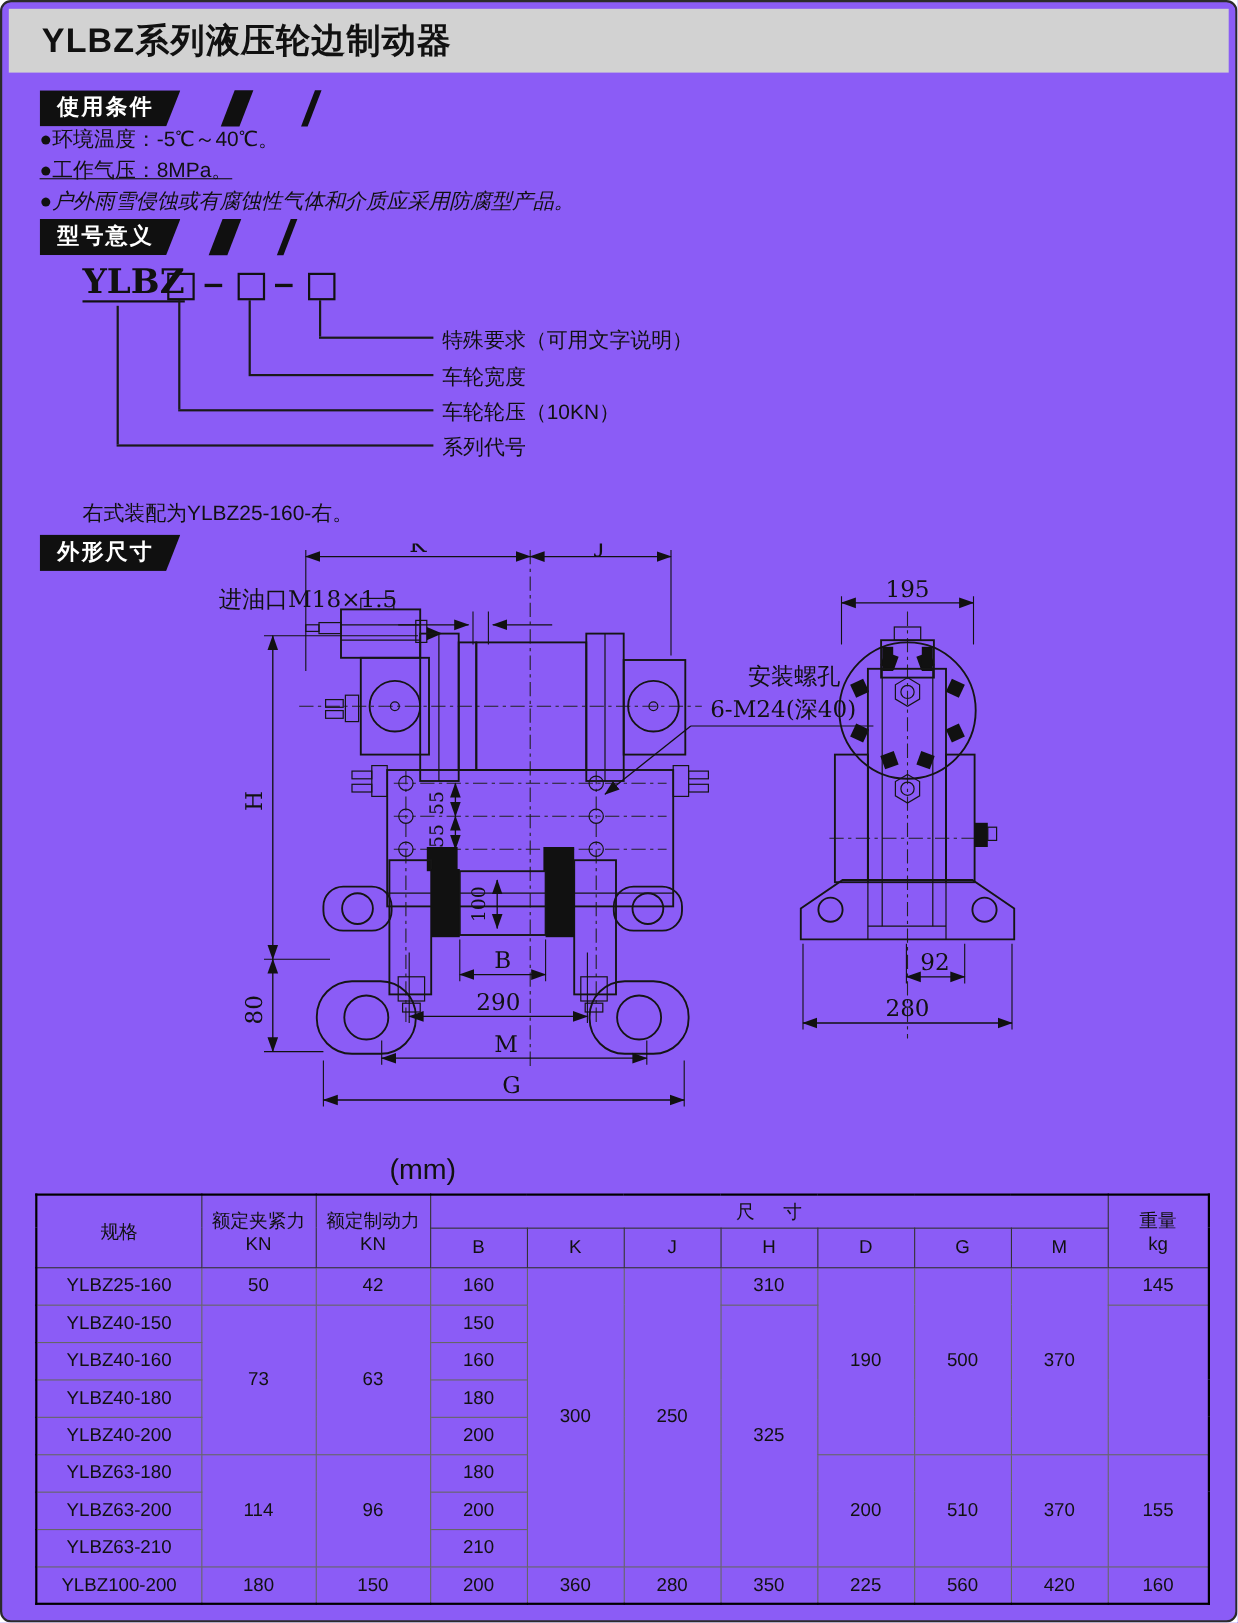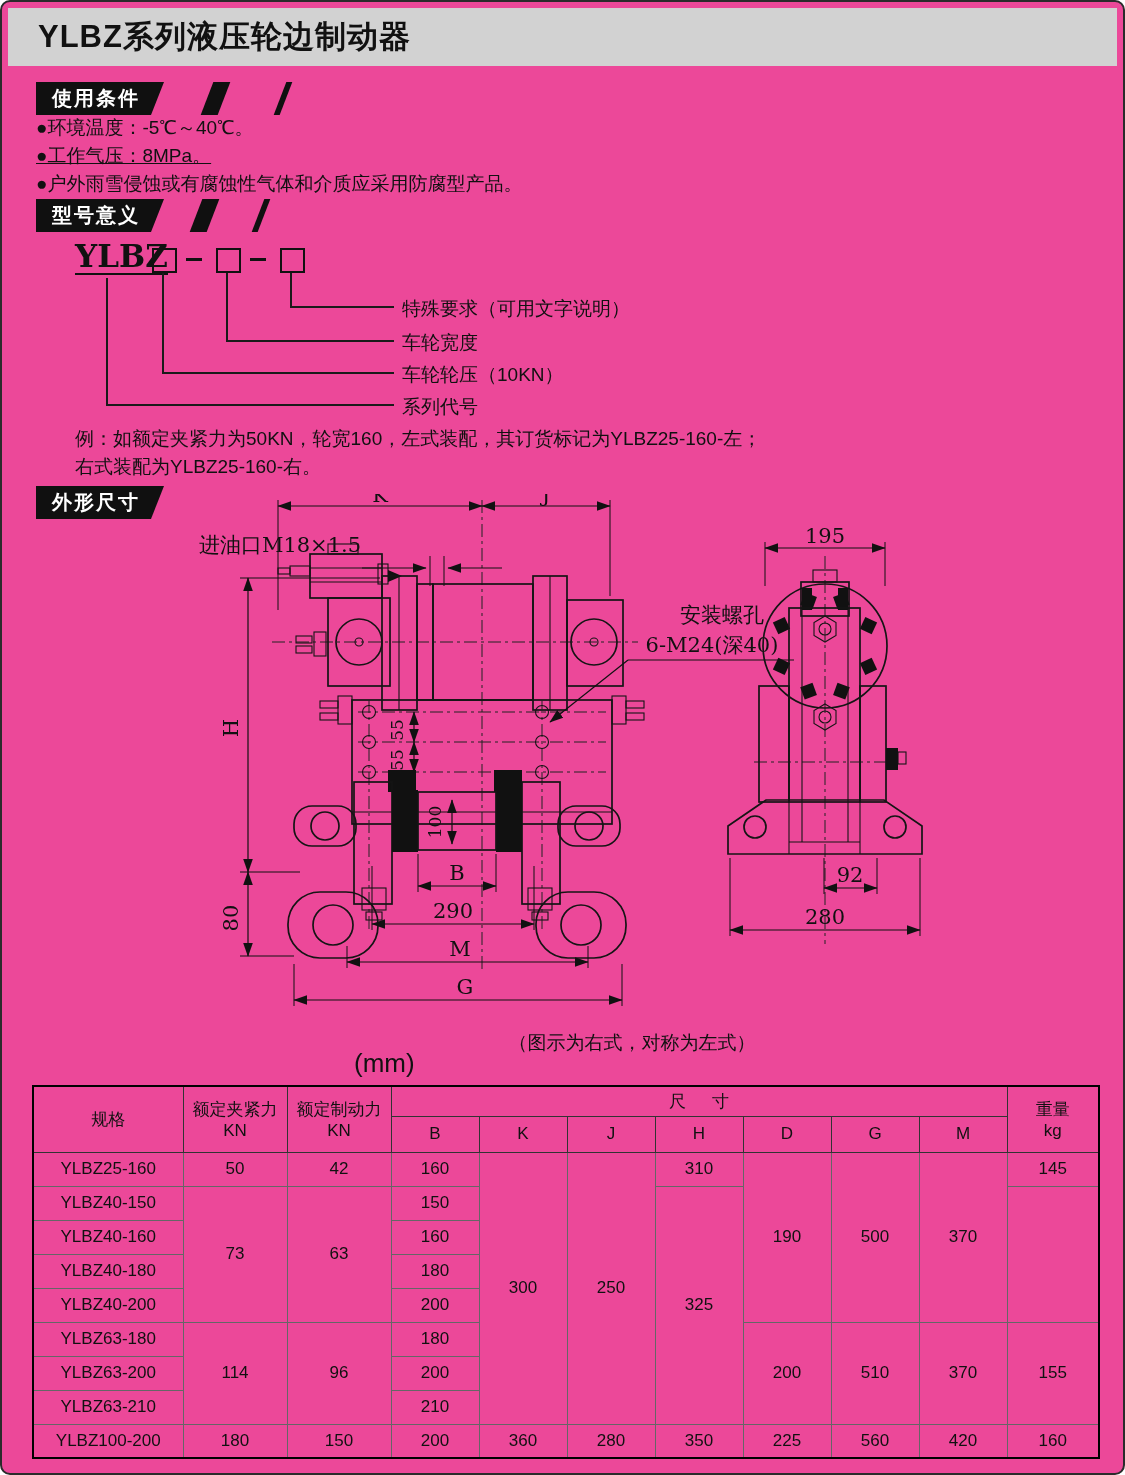--- a/index.html
+++ b/index.html
@@ -1,16 +1,16 @@
 <!DOCTYPE html>
 <html><head>
 <meta charset="utf-8">
 <style>
   html,body{margin:0;padding:0;background:#fff;}
-  .page{position:relative;width:1121px;height:1471px;border:2px solid #2b2b2b;border-radius:10px;background:#ec4899;overflow:hidden;font-family:"Liberation Sans",sans-serif;color:#111;}
+  .page{position:relative;width:1121px;height:1471px;border:2px solid #2b2b2b;border-radius:10px;background:#8b5cf6;overflow:hidden;font-family:"Liberation Sans",sans-serif;color:#111;}
   .titlebar{position:absolute;top:6px;left:6px;right:6px;height:58px;background:#d2d2d2;}
   .titlebar h1{margin:0;padding:0 0 0 30px;font-size:31px;line-height:58px;font-weight:bold;color:#111;letter-spacing:1px;}
   .sec{position:absolute;display:flex;align-items:stretch;height:33px;}
   .sec .box{background:#101010;color:#fff;font-size:20px;font-weight:bold;line-height:33px;padding:0 24px 0 16px;letter-spacing:2px;clip-path:polygon(0 0,100% 0,calc(100% - 13px) 100%,0 100%);}
   .sec .s1{width:17px;background:#101010;transform:skewX(-21deg);margin-left:-4px;}
   .sec .s2{width:6px;background:#101010;transform:skewX(-21deg);margin-left:9px;}
   .bullet{position:absolute;left:34px;font-size:19px;line-height:24px;white-space:nowrap;}
   .mm{position:absolute;font-size:26px;}
   .ylbz{position:absolute;left:73px;top:238px;font-family:"DejaVu Serif",serif;font-weight:bold;font-size:31px;border-bottom:2px solid #111;padding-bottom:1px;line-height:32px;}
   .mbox{position:absolute;top:246px;width:21px;height:21px;border:2px solid #111;}
@@ -49,21 +49,21 @@
     <h1>YLBZ系列液压轮边制动器</h1>
   </div>
 
   <div class="sec" style="left:34px;top:80px;gap:47px;">
     <div class="box">使用条件</div>
     <div class="s1"></div>
     <div class="s2"></div>
   </div>
   <div class="bullet" style="top:114px;">●环境温度：-5℃～40℃。</div>
   <div class="bullet" style="top:142px;text-decoration:underline;">●工作气压：8MPa。</div>
-  <div class="bullet" style="top:170px;">●户外雨雪侵蚀或有腐蚀性气体和介质应采用防腐型产品。</div>
+  <div class="bullet" style="top:170px;font-style:italic;">●户外雨雪侵蚀或有腐蚀性气体和介质应采用防腐型产品。</div>
 
   <div class="sec" style="left:34px;top:197px;gap:36px;">
     <div class="box">型号意义</div>
     <div class="s1"></div>
     <div class="s2"></div>
   </div>
 
   <div class="ylbz">YLBZ</div>
   <div class="mbox" style="left:150px;"></div>
   <div class="mdash" style="left:184px;"></div>
@@ -78,21 +78,20 @@
   <div class="hl" style="left:288px;top:304px;width:104px;"></div>
   <div class="hl" style="left:224px;top:338px;width:168px;"></div>
   <div class="hl" style="left:160px;top:370px;width:232px;"></div>
   <div class="hl" style="left:104px;top:402px;width:288px;"></div>
 
   <div class="mlabel" style="top:294px;">特殊要求（可用文字说明）</div>
   <div class="mlabel" style="top:328px;">车轮宽度</div>
   <div class="mlabel" style="top:360px;">车轮轮压（10KN）</div>
   <div class="mlabel" style="top:392px;">系列代号</div>
 
-  <div class="example" style="top:424px;">例：如额定夹紧力为50KN，轮宽160，左式装配，其订货标记为YLBZ25-160-左；</div>
   <div class="example" style="top:452px;">右式装配为YLBZ25-160-右。</div>
 
   <div class="sec" style="left:34px;top:484px;flex-direction:column;">
     <div class="box">外形尺寸</div>
     <div class="s1"></div>
     <div class="s2"></div>
   </div>
 
   <svg style="position:absolute;left:30px;top:492px;" width="1065" height="540" viewBox="0 0 1065 540">
     <defs>
@@ -267,21 +266,20 @@
     <line class="ext" x1="792" y1="364" x2="792" y2="400"></line>
     <line class="ext" x1="845" y1="364" x2="845" y2="400"></line>
     <line class="dim" x1="792" y1="394" x2="845" y2="394"></line>
     <text class="dt" x="818" y="388">92</text>
     <line class="ext" x1="698" y1="364" x2="698" y2="442"></line>
     <line class="ext" x1="888" y1="364" x2="888" y2="442"></line>
     <line class="dim" x1="698" y1="436" x2="888" y2="436"></line>
     <text class="dt" x="793" y="430">280</text>
   </svg>
 
-  <div class="caption">（图示为右式，对称为左式）</div>
 
   <div class="mm" style="left:352px;top:1046px;">(mm)</div>
 
   <table class="spec">
     <colgroup>
       <col style="width:150px">
         <col style="width:104px">
         <col style="width:104px">
       <col style="width:88px">
         <col style="width:88px">

